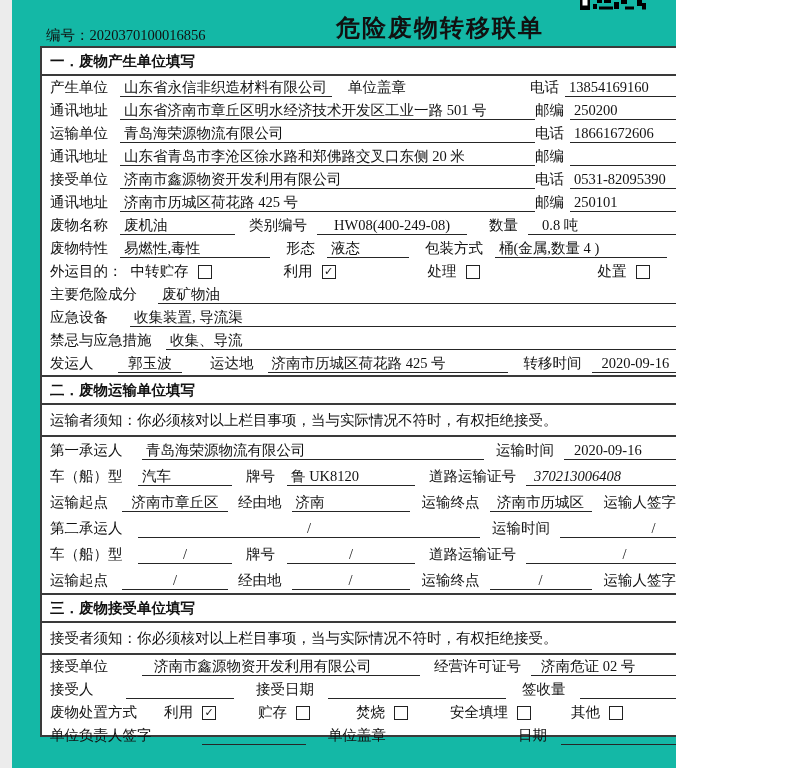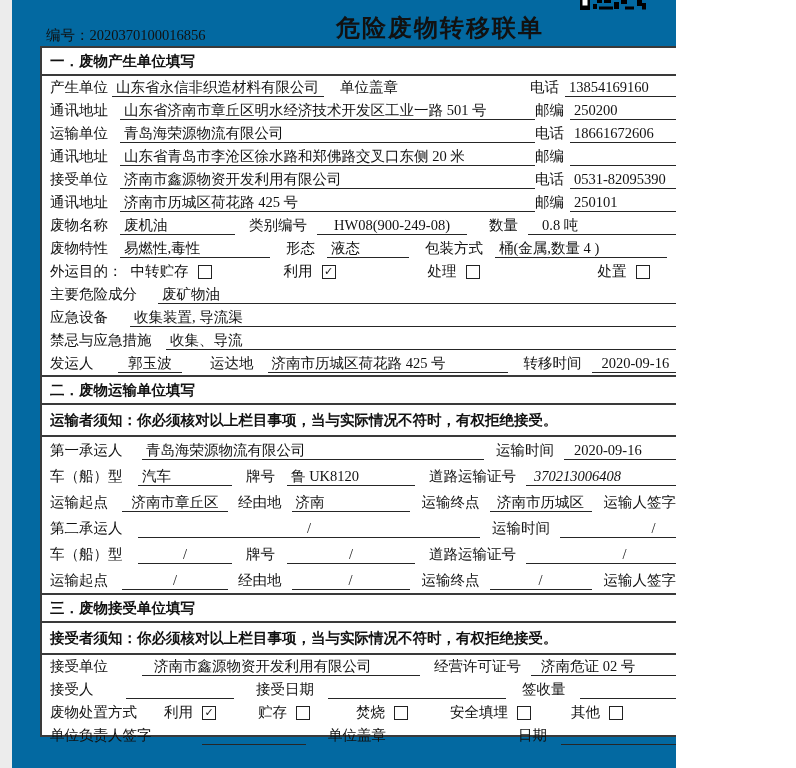--- a/index.html
+++ b/index.html
@@ -1,30 +1,30 @@
 <!DOCTYPE html>
 <html><head>
 <meta charset="utf-8">
 <style>
   html,body{margin:0;padding:0;background:#fff;}
-  .page{position:relative;width:676px;height:768px;background:#0369a1;overflow:hidden;
+  .page{position:relative;width:676px;height:768px;background:#14b8a6;overflow:hidden;
         font-family:"Liberation Serif","DejaVu Serif",serif;color:#111;font-size:14.5px;}
   .edge-left{position:absolute;left:0;top:0;width:12px;height:768px;background:#ececec;}
   .edge-right{position:absolute;left:789px;top:0;width:3px;height:768px;background:#bcbcbc;}
   .docnum{position:absolute;left:46px;top:26px;white-space:nowrap;}
   .doctitle{position:absolute;left:90px;top:12px;width:700px;text-align:center;
             font-size:24px;font-weight:bold;letter-spacing:2px;}
   .qr{position:absolute;left:580px;top:0;}
   .tbl{position:absolute;left:40px;top:46px;width:717px;height:691px;border:2px solid #3a3a3a;
        box-sizing:border-box;display:flex;flex-direction:column;background:#fff;}
   .sec{font-weight:bold;display:flex;align-items:center;padding:0 8px;
        border-bottom:2px solid #3a3a3a;height:26px;flex:none;font-size:14.5px;}
   .sec.mid{border-top:2px solid #3a3a3a;}
   .notice{display:flex;align-items:center;padding:0 8px;border-bottom:2px solid #3a3a3a;
-          height:30px;flex:none;font-weight:bold;}
+          height:30px;flex:none;}
   .row{display:flex;align-items:center;padding:0 8px;flex:none;}
   .ra{height:23px;}   
   .rb{height:26px;}   
   .rc{height:23px;}   
   .lbl{white-space:nowrap;flex:none;line-height:19px;}
   .val{border-bottom:1.5px solid #262626;white-space:nowrap;flex:none;line-height:19px;
        height:19px;padding:0 4px;overflow:hidden;box-sizing:border-box;}
   .fill{flex:1 1 auto;}
   .ctr{text-align:center;}
   .plain{white-space:nowrap;flex:none;line-height:19px;}
@@ -59,21 +59,21 @@
   <div class="docnum">
     <span>编号：</span><span>2020370100016856</span>
   </div>
   <div class="doctitle">危险废物转移联单</div>
 
   <div class="tbl">
 
     <div class="sec">一．废物产生单位填写</div>
 
     <div class="row ra">
-      <span class="lbl" style="width:62px;margin-right:0;">产生单位</span>
+      <span class="lbl" style="width:62px;margin-right:8px;">产生单位</span>
       <span class="val" style="width:212px;">山东省永信非织造材料有限公司</span>
       <span class="plain" style="margin-left:16px;">单位盖章</span>
       <span class="lbl rgt" style="margin-right:6px;">电话</span>
       <span class="val" style="width:182px;">13854169160</span>
     </div>
 
     <div class="row ra">
       <span class="lbl" style="width:62px;margin-right:8px;">通讯地址</span>
       <span class="val" style="width:415px;">山东省济南市章丘区明水经济技术开发区工业一路 501 号</span>
       <span class="lbl rgt" style="margin-right:6px;">邮编</span>
@@ -105,21 +105,21 @@
       <span class="lbl" style="width:62px;margin-right:8px;">通讯地址</span>
       <span class="val" style="width:415px;">济南市历城区荷花路 425 号</span>
       <span class="lbl rgt" style="margin-right:6px;">邮编</span>
       <span class="val" style="width:182px;">250101</span>
     </div>
 
     <div class="row ra">
       <span class="lbl" style="width:62px;margin-right:8px;">废物名称</span>
       <span class="val" style="width:115px;">废机油</span>
       <span class="lbl" style="margin-left:14px;">类别编号</span>
-      <span class="val ctr" style="width:150px;margin-left:10px;">HW08(900-249-08)</span>
+      <span class="val ctr" style="width:150px;margin-left:10px;">HW08(400-249-08)</span>
       <span class="lbl" style="margin-left:22px;">数量</span>
       <span class="val fill" style="margin-left:10px;padding-left:14px;">0.8 吨</span>
     </div>
 
     <div class="row ra">
       <span class="lbl" style="width:62px;margin-right:8px;">废物特性</span>
       <span class="val" style="width:150px;">易燃性,毒性</span>
       <span class="lbl" style="margin-left:16px;">形态</span>
       <span class="val" style="width:82px;margin-left:12px;">液态</span>
       <span class="lbl" style="margin-left:16px;">包装方式</span>

